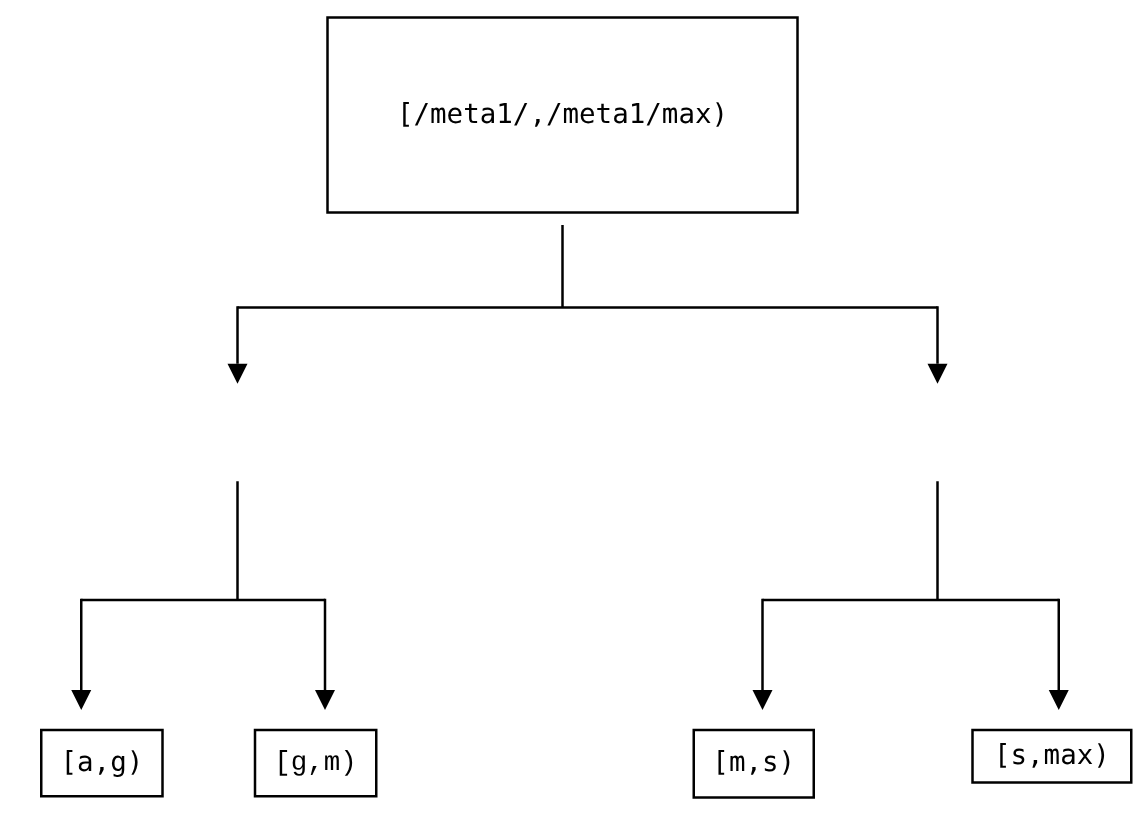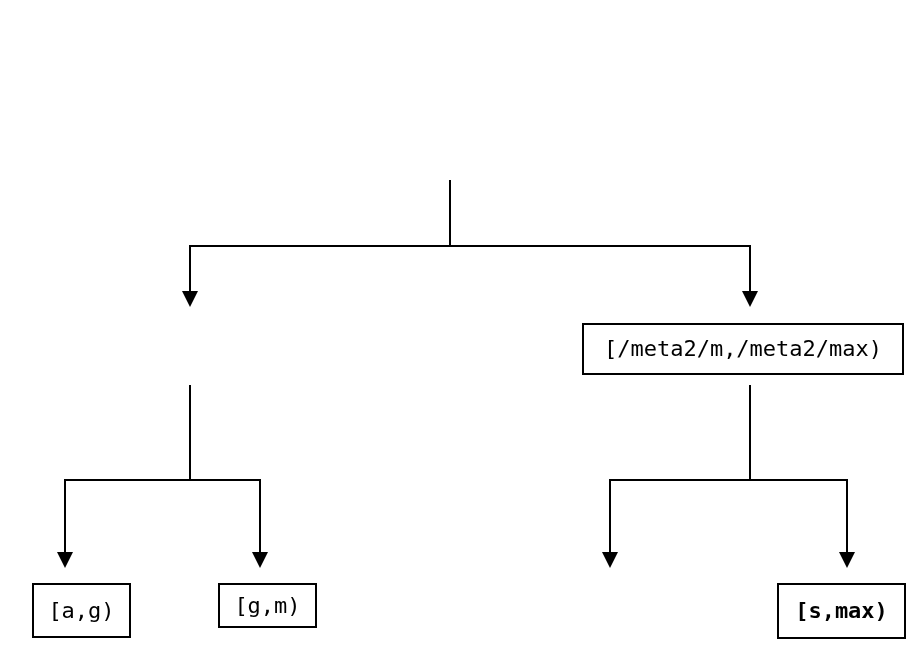--- a/index.html
+++ b/index.html
@@ -40,23 +40,23 @@
     align-items: center;
     justify-content: center;
     font-size: 22px;
     line-height: 1;
     white-space: nowrap;
   }
   .node-root  { left: 261px; top: 13px;  width: 378px; height: 158px; }
   .node-left  { left: 20px;  top: 323px; width: 327px; height: 52px; }
   .node-right { left: 582px; top: 323px; width: 322px; height: 52px; }
   .node-ag    { left: 8px;   top: 583px; width: 99px;  height: 55px; margin-left: 24px; }
-  .node-gm    { left: 218px; top: 583px; width: 99px;  height: 45px; }
+  .node-gm    { left: 203px; top: 583px; width: 99px;  height: 55px; font-family: Liberation Mono, monospace; }
   .node-ms    { left: 554px; top: 583px; width: 98px;  height: 56px; }
-  .node-smax  { left: 777px; top: 583px; width: 129px; height: 56px; font-weight: bold; }
+  .node-smax  { left: 777px; top: 583px; width: 129px; height: 44px; }
 </style>
 </head>
 <body>
 
 <div class="canvas">
 
   <svg class="edges" viewBox="0 0 912 652" xmlns="http://www.w3.org/2000/svg">
 
     <line x1="450" y1="180" x2="450" y2="246"></line>
     <line x1="190" y1="246" x2="750" y2="246"></line>
@@ -73,24 +73,25 @@
     <polygon points="252,552 268,552 260,568"></polygon>
 
     <line x1="750" y1="385" x2="750" y2="480"></line>
     <line x1="610" y1="480" x2="847" y2="480"></line>
     <line x1="610" y1="479" x2="610" y2="552"></line>
     <polygon points="602,552 618,552 610,568"></polygon>
     <line x1="847" y1="479" x2="847" y2="552"></line>
     <polygon points="839,552 855,552 847,568"></polygon>
   </svg>
 
+  <div class="node node-root">[/meta1/,/meta1/max)</div>
 
 
-  <div class="node node-right">[/meta2/m,/meta2/max)</div>
 
   <div class="node node-ag">[a,g)</div>
 
   <div class="node node-gm">[g,m)</div>
 
+  <div class="node node-ms">[m,s)</div>
 
   <div class="node node-smax">[s,max)</div>
 
 </div>
 
 </body></html>

